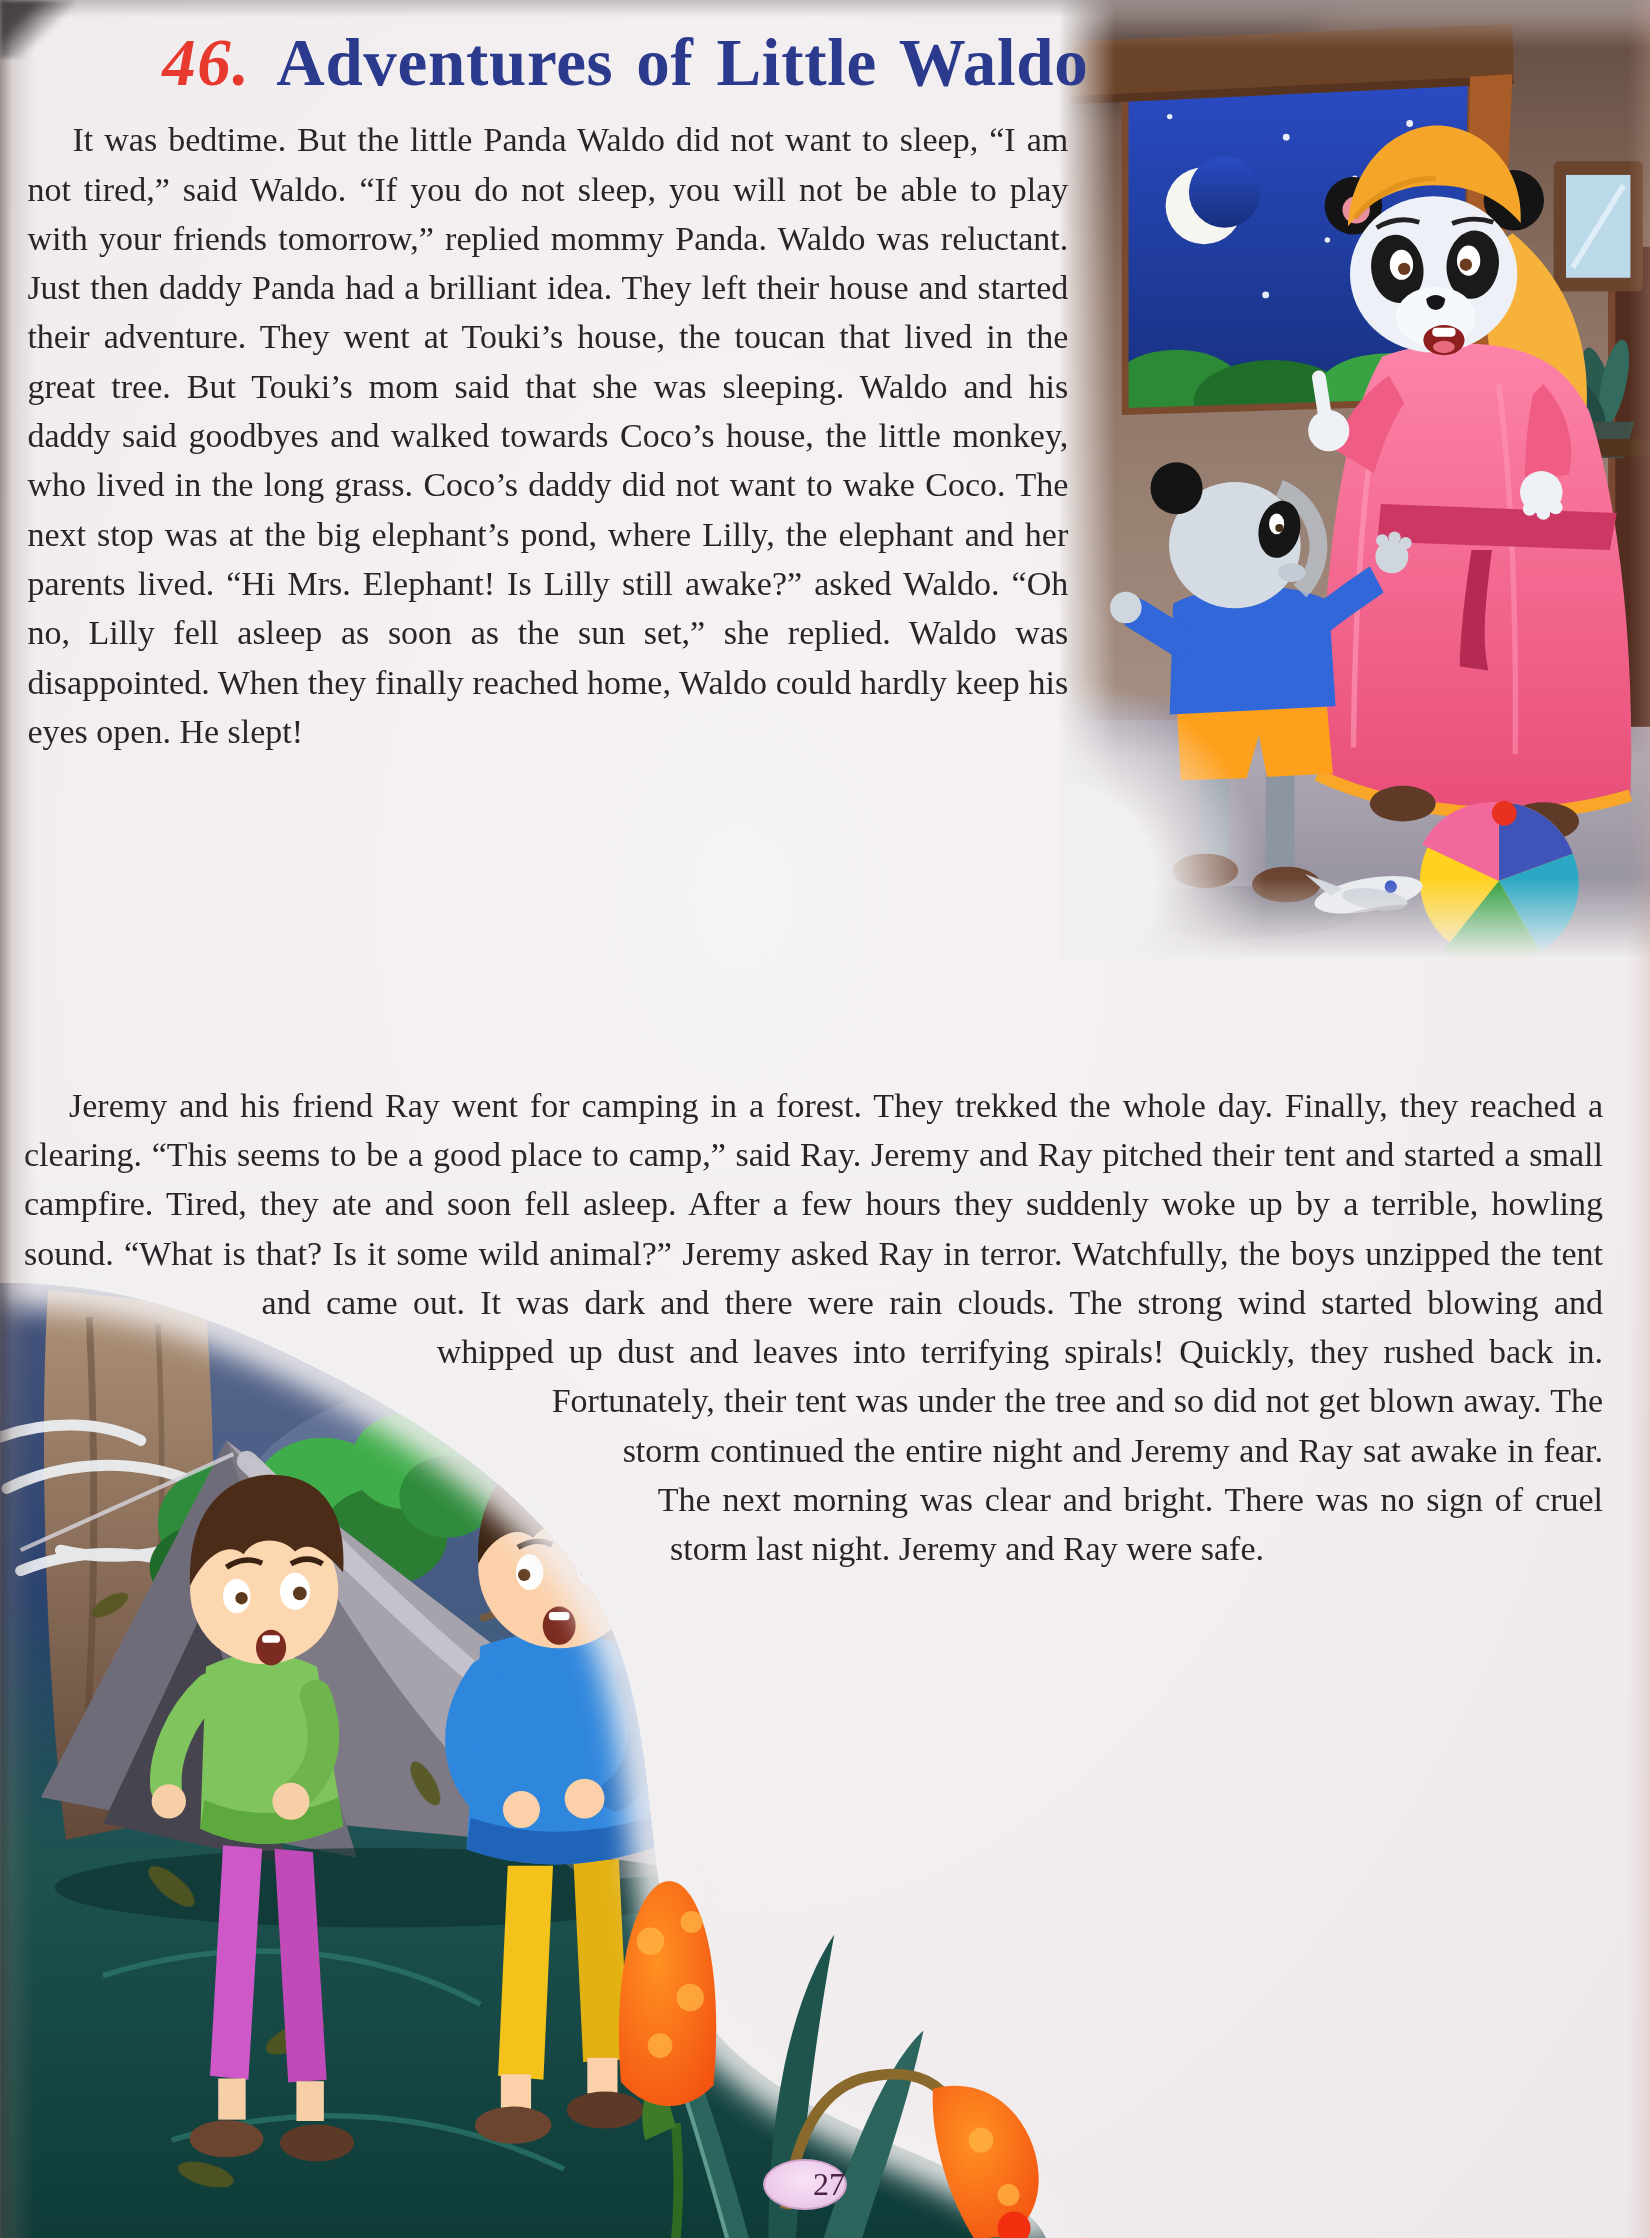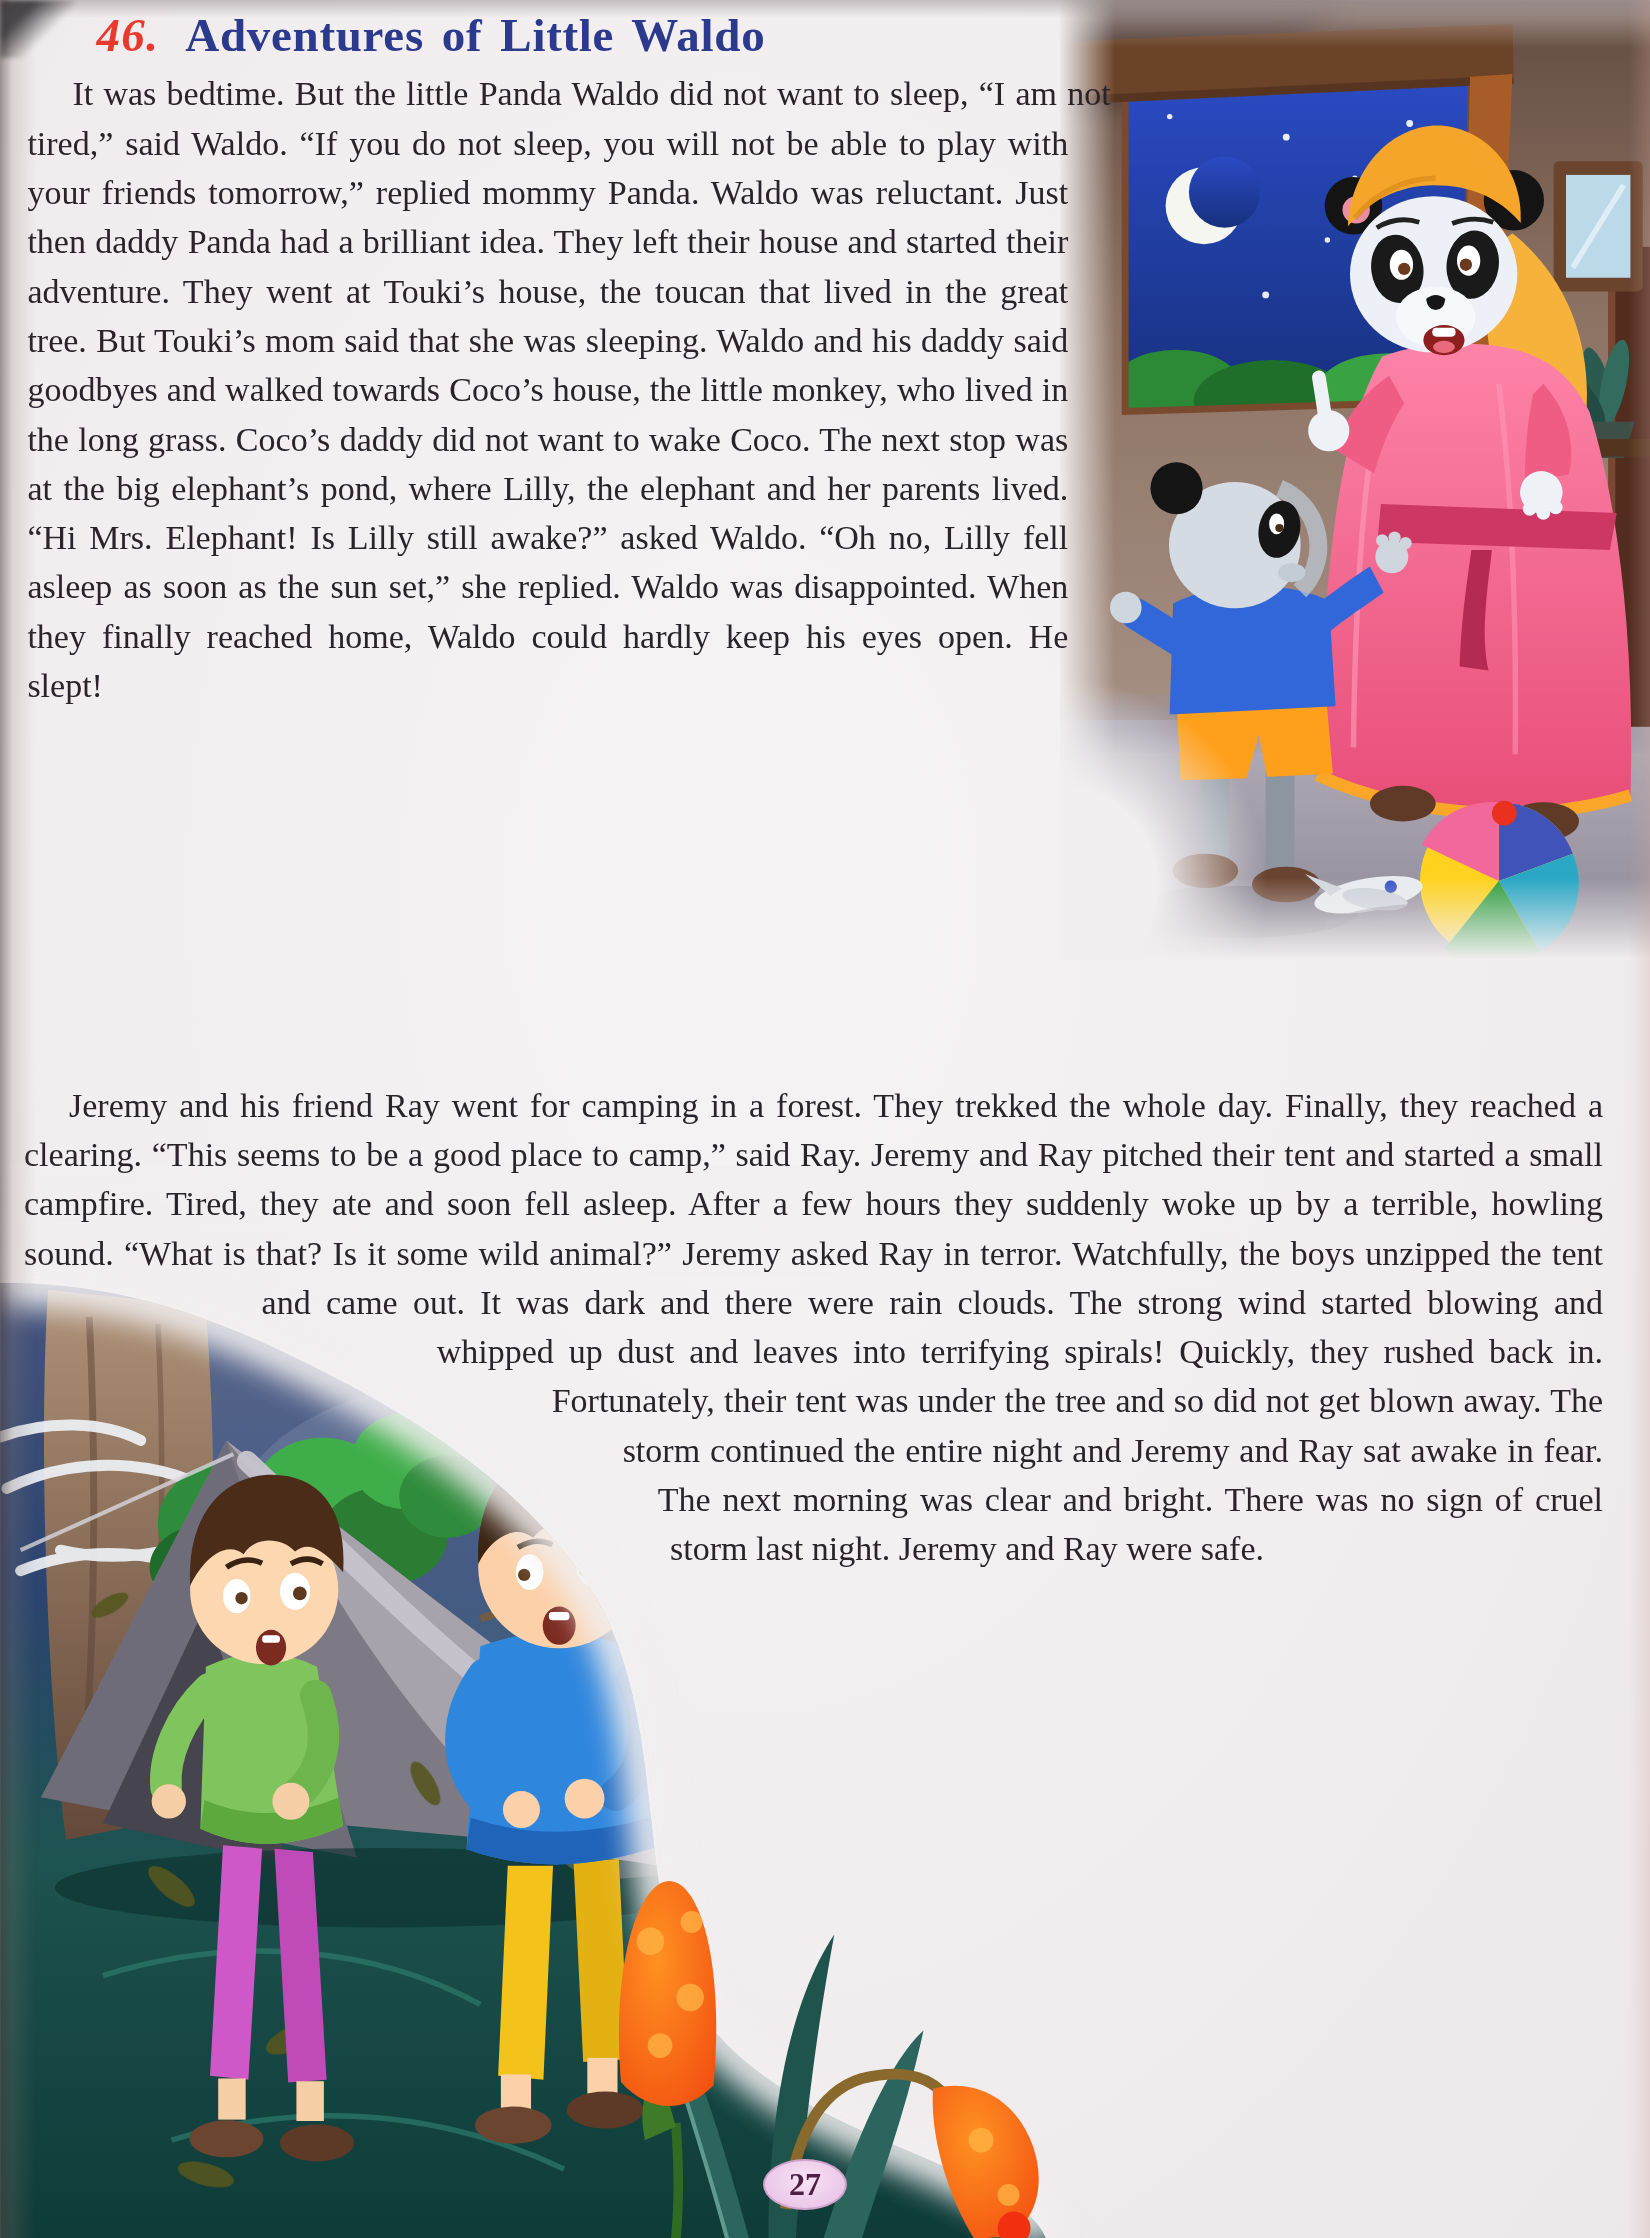--- a/index.html
+++ b/index.html
@@ -17,22 +17,22 @@
   .edge-right{position:absolute;right:0;top:0;bottom:0;width:23px;z-index:4;pointer-events:none;
         background:linear-gradient(270deg, rgba(205,166,156,.30), rgba(242,239,240,0));}
   .corner-tl{position:absolute;left:0;top:0;width:75px;height:58px;z-index:5;pointer-events:none;
         background:linear-gradient(135deg, rgba(58,55,58,.9) 0 28%, rgba(58,55,58,0) 62%);
         filter:blur(2.1px);}
 
   
   #blockA{position:absolute;left:27.4px;top:9.6px;width:1623px;z-index:2;}
   #blockB{position:absolute;left:24px;top:1056px;width:1579px;z-index:2;padding-top:16.5px;box-sizing:border-box;}
 
-  .story-heading{font-weight:bold;font-size:47px;line-height:1.1;letter-spacing:0.7px;word-spacing:5.5px;
-                 color:#2b3a8c;margin:0;padding-left:69px;}
+  .story-heading{font-weight:bold;font-size:67px;line-height:1.1;letter-spacing:0.7px;word-spacing:5.5px;
+                 color:#2b3a8c;margin:16px;padding-left:69px;text-align:center;}
   .story-number{color:#e8392e;font-style:italic;font-weight:bold;margin-right:26px;letter-spacing:1.4px;}
   #blockB .story-heading{padding-left:12.3px;}
   #blockB .story-heading{margin-bottom:18px;}
 
   .story-text{font-size:34px;line-height:1.45;text-align:justify;color:#2a242a;
               margin:8.2px 0 0 0;text-indent:45px;}
 
   .float-panda{float:right;width:591px;height:927px;
         shape-outside:polygon(30% 0%, 100% 0%, 100% 100%, 17% 100%, 12% 88%, 1.5% 72%, 1.5% 15%, 26% 4%);}
   .float-camp{float:left;width:765px;height:1073px;
@@ -46,22 +46,22 @@
         linear-gradient(90deg, rgba(242,239,240,.96), rgba(242,239,240,0) 55px),
         linear-gradient(0deg, rgba(242,239,240,1), rgba(242,239,240,0) 82px),
         radial-gradient(circle at 0% 92%, rgba(242,239,240,1) 0 96px, rgba(242,239,240,0) 206px),
         linear-gradient(180deg, rgba(235,229,231,.55), rgba(242,239,240,0) 48px);}
   #campArt{position:absolute;left:0;top:1166px;width:1235px;height:1073px;z-index:1;}
   #campFadeTop{position:absolute;left:0;top:1166px;width:1235px;height:137px;z-index:1;pointer-events:none;
       background:linear-gradient(180deg, rgba(242,239,240,.9), rgba(242,239,240,0));}
 
   #badge{position:absolute;left:763px;top:2159px;width:84px;height:51px;z-index:3;
          border-radius:50%;background:radial-gradient(ellipse at 50% 40%, #f8e3f6, #eac6e7 75%, #ddb3da);
-         border:2.1px solid #cfa3cb;display:flex;align-items:center;justify-content:center;
-         font-weight:bold;font-size:32px;color:#4b2147;box-sizing:border-box;}
+         border:2.1px solid #cfa3cb;display:flex;align-items:center;justify-content:flex-end;
+         font-weight:normal;font-size:32px;color:#4b2147;box-sizing:border-box;}
 </style>
 </head>
 <body>
 
 <div id="page">
 
   <div id="pandaArt" aria-label="Mommy panda in a pink robe and yellow headscarf talks to little panda Waldo in a blue shirt and orange shorts beside a night window with a crescent moon; a beach ball and a toy plane lie on the floor.">
     <svg width="591" height="960" viewBox="0 0 862 1400">
       <defs>
         <linearGradient id="wallG" x1="0" y1="0" x2="0" y2="1">

